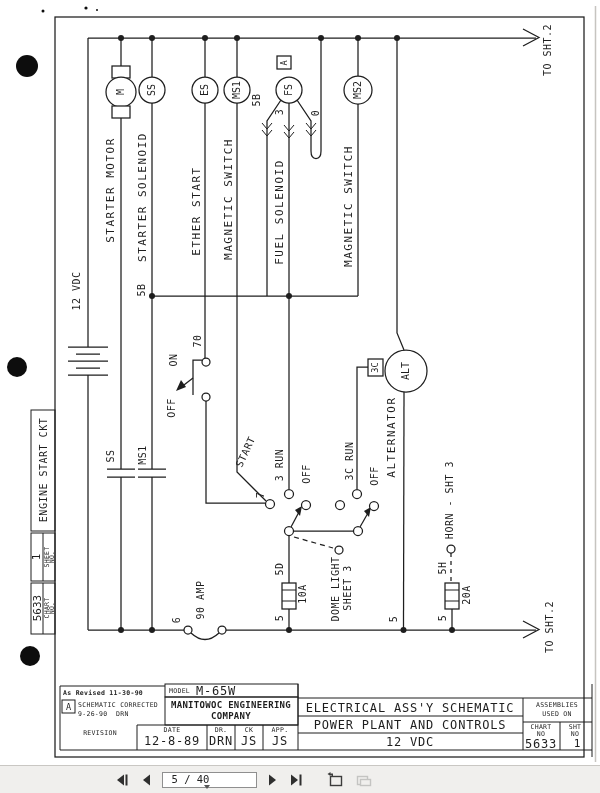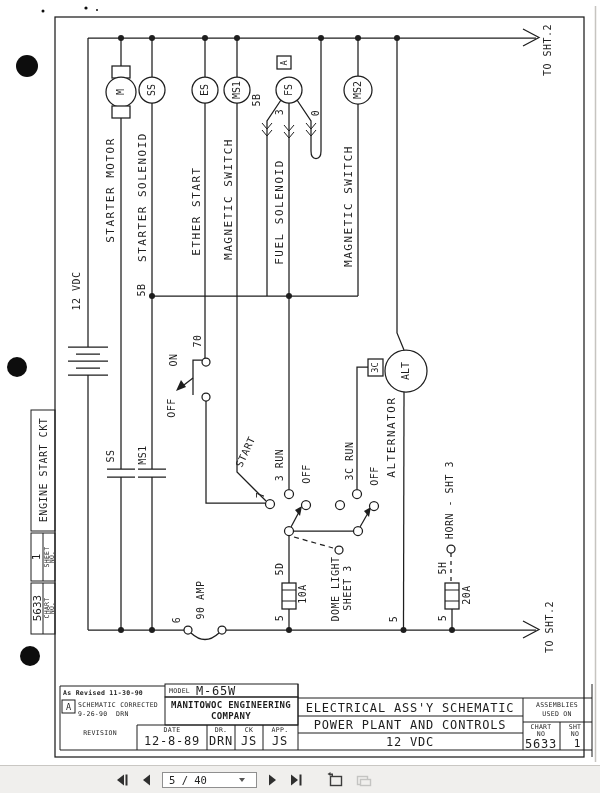--- a/index.html
+++ b/index.html
@@ -18,21 +18,21 @@
   .tb-big{font-size:12px;letter-spacing:0.8px;}
   .tb-mid{font-size:11px;}
   .tb-bold{font-size:9px;font-weight:bold;letter-spacing:0.3px;}
   .ttl{font-size:12px;letter-spacing:0.8px;}
   .hole{fill:#0d0d0d;}
   
   .toolbar{position:absolute;left:0;top:765px;width:600px;height:28px;background:#f0efed;border-top:1px solid #c9c7c3;box-sizing:border-box;}
   .tb-inner{position:absolute;left:114px;top:0;height:27px;display:flex;align-items:center;gap:9px;}
   .tb-btn{background:none;border:0;padding:2px;margin:0;cursor:pointer;display:flex;align-items:center;}
   .tb-btn svg{position:static;}
-  .page-box{width:95px;height:16px;background:#ffffff;border:1px solid #8f8f8f;display:flex;align-items:center;justify-content:flex-start;padding:0 12px 0 6px;box-sizing:border-box;}
+  .page-box{width:95px;height:16px;background:#ffffff;border:1px solid #8f8f8f;display:flex;align-items:center;justify-content:flex-start;padding:0 12px 0 6px;box-sizing:border-box;flex-direction:column;}
   .page-box input{border:0;outline:0;padding:0;margin:0;width:70px;font-family:"DejaVu Sans Mono",monospace;font-size:10.5px;color:#222;background:transparent;}
   .caret{width:0;height:0;border-left:3.5px solid transparent;border-right:3.5px solid transparent;border-top:4.5px solid #555;}
   .gap8{width:2px;}
 </style>
 </head>
 <body>
 
 <div class="page">
 
 <svg width="600" height="765" viewBox="0 0 600 765">

